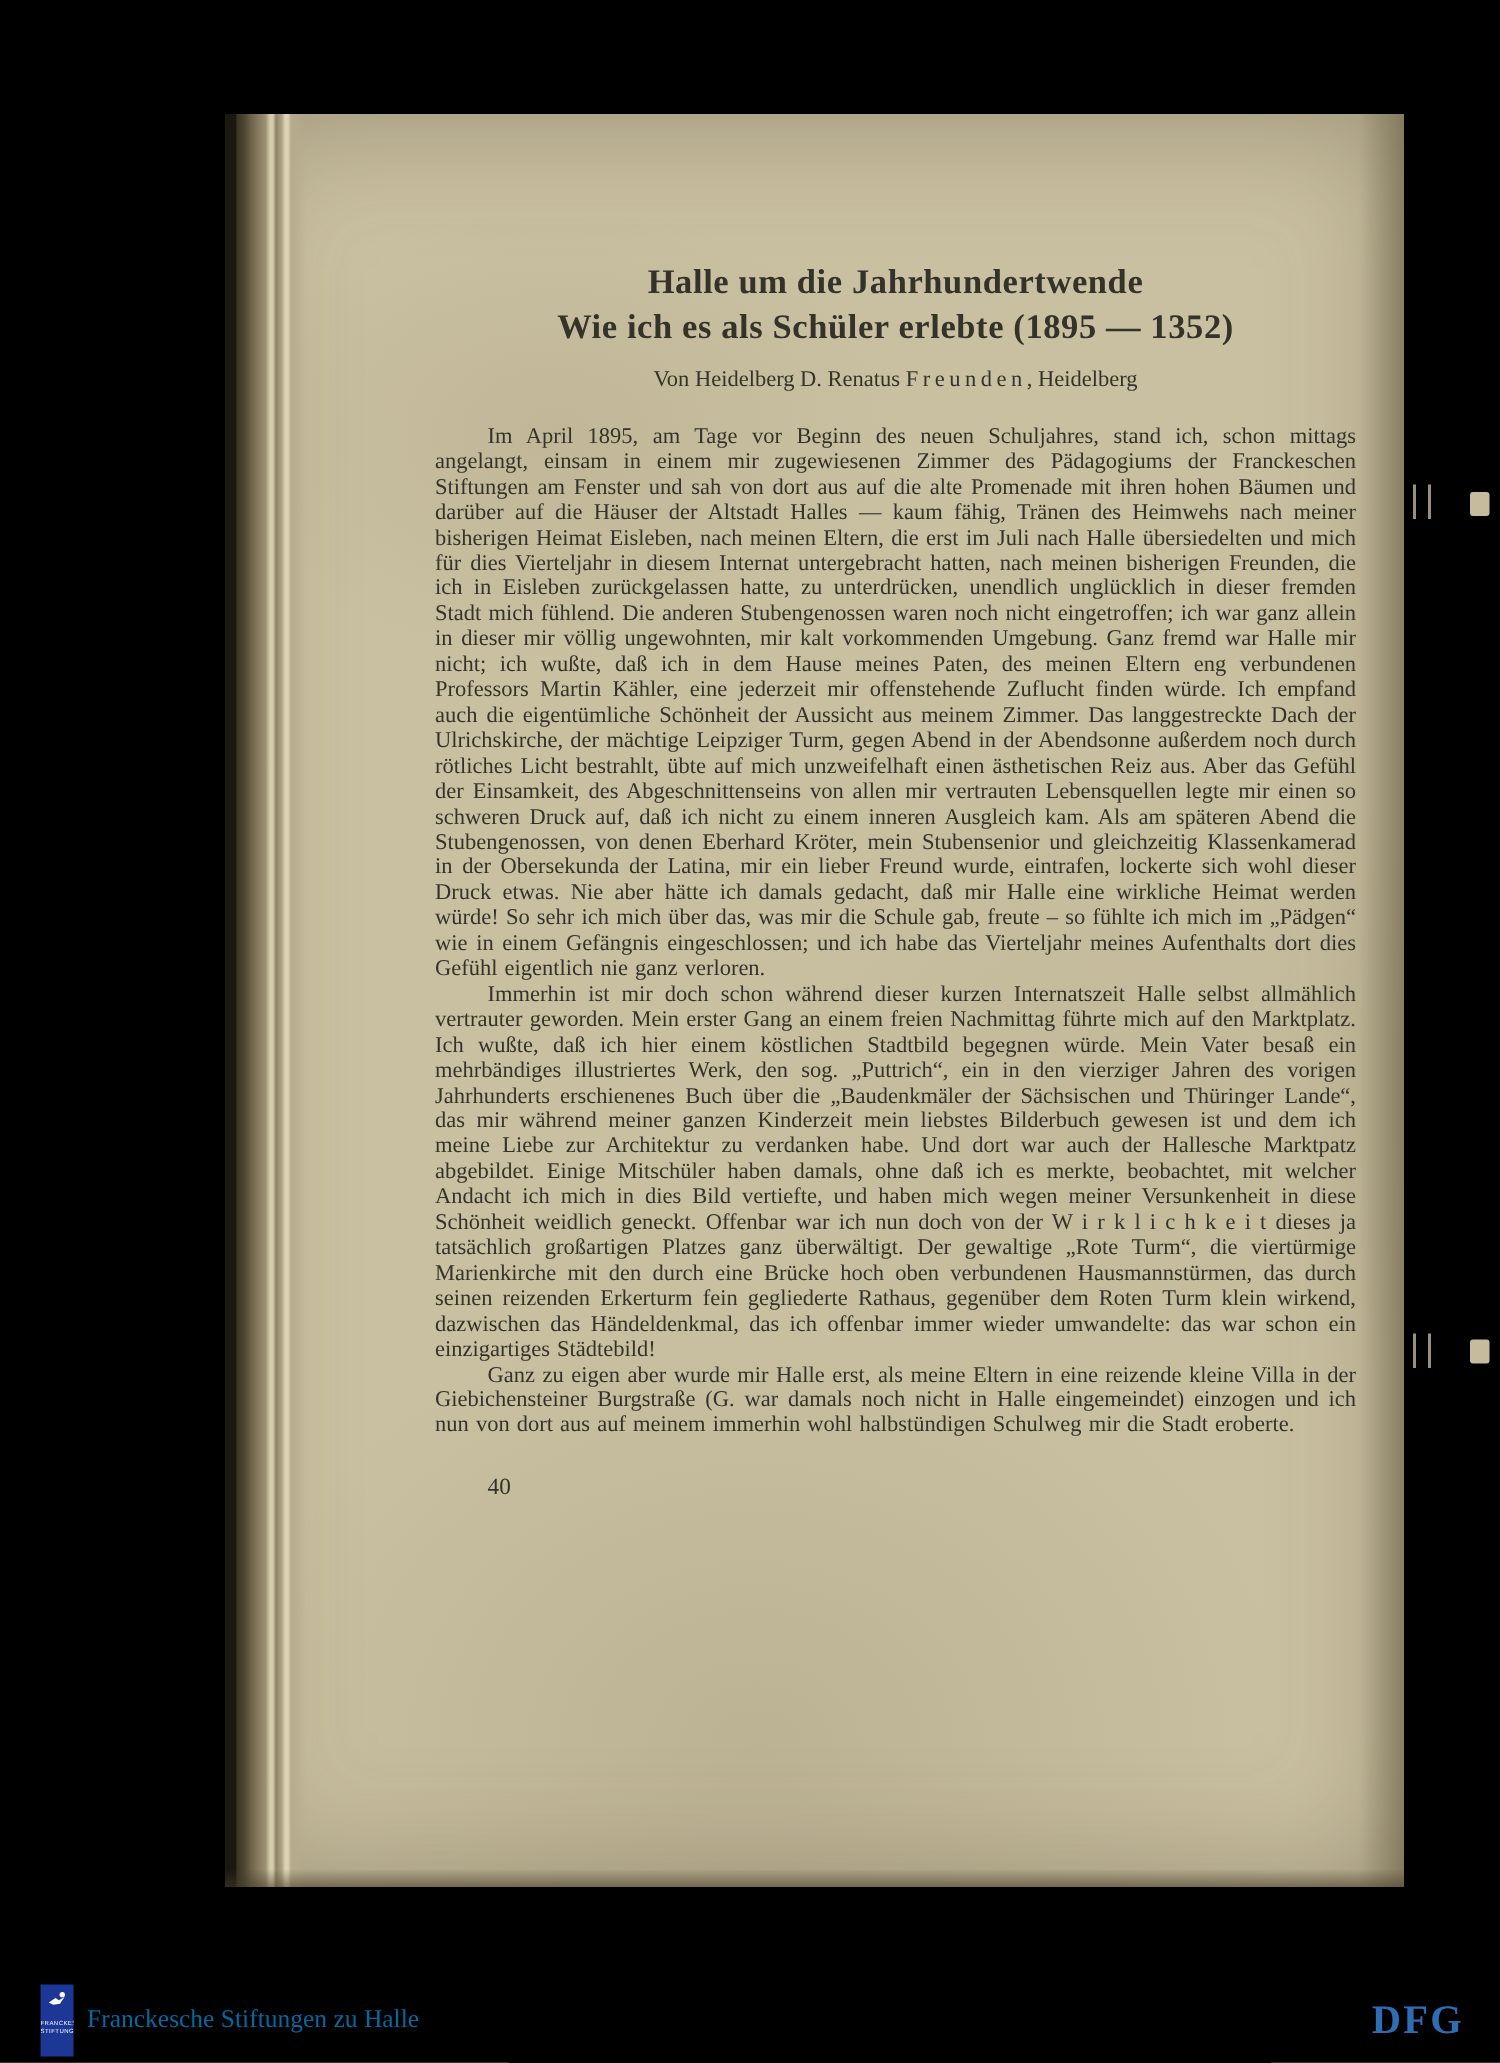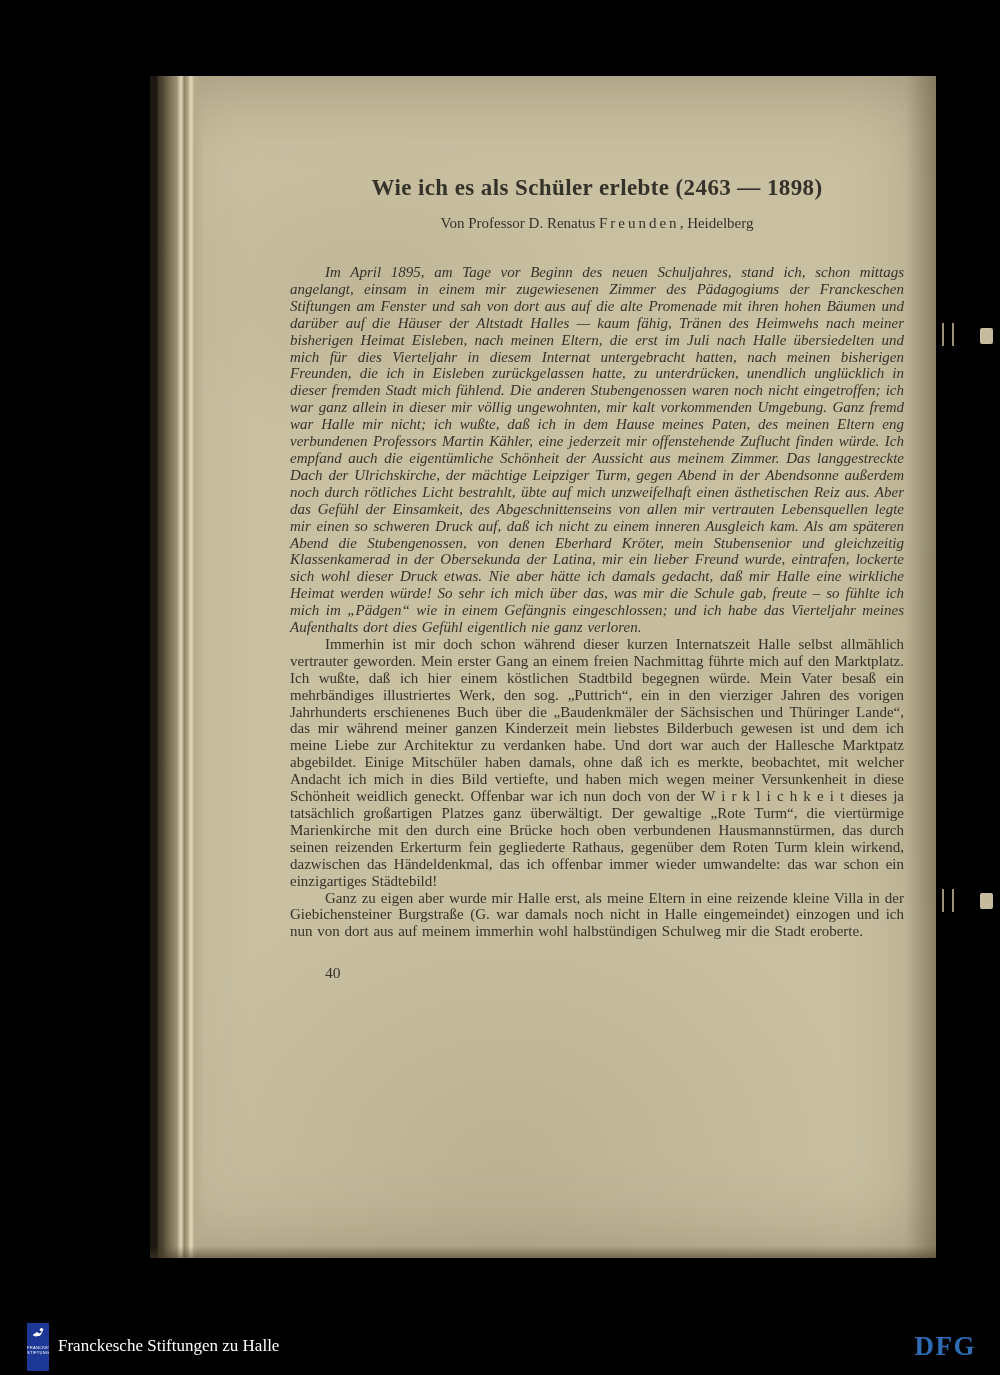--- a/index.html
+++ b/index.html
@@ -51,21 +51,21 @@
   .title {
     font-weight: bold; text-align: center;
     font-size: 23px; line-height: 30px; letter-spacing: 0.4px;
   }
   .byline { text-align: center; font-size: 15px; margin-top: 12px; }
   .byline .spaced { letter-spacing: 3px; }
   .bodytext {
     margin: 0; text-align: justify; text-indent: 35px;
     font-size: 15px; line-height: 16.9px; word-spacing: 1px;
   }
-  .bodytext.first { margin-top: 32px; font-style: italic; }
+  .bodytext.first { margin-top: 21px; }
   .page-number { margin-top: 24px; padding-left: 35px; font-size: 15.5px; }
 
   
   .staple {
     position: absolute; width: 8px; height: 23px;
     border-left: 2px solid #9a9076; border-right: 2px solid #9a9076;
   }
   .staple.s1 { left: 942px; top: 323px; }
   .staple.s2 { left: 942px; top: 889px; }
   .thread {
@@ -87,43 +87,44 @@
   }
   .fs-emblem svg { width: 15px; height: 15px; margin-top: 3px; }
   .fs-caption {
     display: block; color: #fff;
     font-family: "Liberation Sans", sans-serif;
     font-size: 4px; line-height: 5px; letter-spacing: 0.3px;
   }
   .fs-caption span { display: block; }
   .footer-text {
     position: absolute; left: 58px; top: 18px;
-    color: #ffffff; font-size: 17px;
+    color: #0369a1; font-size: 17px;
     font-family: "Liberation Serif", serif;
   }
   .dfg {
     position: absolute; right: 24px; top: 13px;
     color: #2e6cb3; font-size: 27px; font-weight: bold;
     font-family: Liberation Serif, serif;
     letter-spacing: 1.5px; cursor: pointer;
   }
 </style>
 </head>
 <body>
 
 <div class="viewer">
 
   <div class="page">
     <div class="gutter"></div>
     <div class="edge-right"></div>
     <div class="edge-bottom"></div>
 
     <div class="content">
-      <div class="title">Wie ich es als Schüler erlebte (2463 — 1898)</div>
-      <div class="byline"><span>Von Professor D. Renatus </span><span class="spaced">Freunden</span><span>, Heidelberg</span></div>
+      <div class="title">Halle um die Jahrhundertwende</div>
+      <div class="title">Wie ich es als Schüler erlebte (1895 — 1352)</div>
+      <div class="byline"><span>Von Heidelberg D. Renatus </span><span class="spaced">Freunden</span><span>, Heidelberg</span></div>
 
       <p class="bodytext first">Im April 1895, am Tage vor Beginn des neuen Schuljahres, stand ich, schon mittags angelangt, einsam in einem mir zugewiesenen Zimmer des Pädagogiums der Franckeschen Stiftungen am Fenster und sah von dort aus auf die alte Promenade mit ihren hohen Bäumen und darüber auf die Häuser der Altstadt Halles — kaum fähig, Tränen des Heimwehs nach meiner bisherigen Heimat Eisleben, nach meinen Eltern, die erst im Juli nach Halle übersiedelten und mich für dies Vierteljahr in diesem Internat untergebracht hatten, nach meinen bisherigen Freunden, die ich in Eisleben zurückgelassen hatte, zu unterdrücken, unendlich unglücklich in dieser fremden Stadt mich fühlend. Die anderen Stubengenossen waren noch nicht eingetroffen; ich war ganz allein in dieser mir völlig ungewohnten, mir kalt vorkommenden Umgebung. Ganz fremd war Halle mir nicht; ich wußte, daß ich in dem Hause meines Paten, des meinen Eltern eng verbundenen Professors Martin Kähler, eine jederzeit mir offenstehende Zuflucht finden würde. Ich empfand auch die eigentümliche Schönheit der Aussicht aus meinem Zimmer. Das langgestreckte Dach der Ulrichskirche, der mächtige Leipziger Turm, gegen Abend in der Abendsonne außerdem noch durch rötliches Licht bestrahlt, übte auf mich unzweifelhaft einen ästhetischen Reiz aus. Aber das Gefühl der Einsamkeit, des Abgeschnittenseins von allen mir vertrauten Lebensquellen legte mir einen so schweren Druck auf, daß ich nicht zu einem inneren Ausgleich kam. Als am späteren Abend die Stubengenossen, von denen Eberhard Kröter, mein Stubensenior und gleichzeitig Klassenkamerad in der Obersekunda der Latina, mir ein lieber Freund wurde, eintrafen, lockerte sich wohl dieser Druck etwas. Nie aber hätte ich damals gedacht, daß mir Halle eine wirkliche Heimat werden würde! So sehr ich mich über das, was mir die Schule gab, freute – so fühlte ich mich im „Pädgen“ wie in einem Gefängnis eingeschlossen; und ich habe das Vierteljahr meines Aufenthalts dort dies Gefühl eigentlich nie ganz verloren.</p>
       <p class="bodytext">Immerhin ist mir doch schon während dieser kurzen Internatszeit Halle selbst allmählich vertrauter geworden. Mein erster Gang an einem freien Nachmittag führte mich auf den Marktplatz. Ich wußte, daß ich hier einem köstlichen Stadtbild begegnen würde. Mein Vater besaß ein mehrbändiges illustriertes Werk, den sog. „Puttrich“, ein in den vierziger Jahren des vorigen Jahrhunderts erschienenes Buch über die „Baudenkmäler der Sächsischen und Thüringer Lande“, das mir während meiner ganzen Kinderzeit mein liebstes Bilderbuch gewesen ist und dem ich meine Liebe zur Architektur zu verdanken habe. Und dort war auch der Hallesche Marktpatz abgebildet. Einige Mitschüler haben damals, ohne daß ich es merkte, beobachtet, mit welcher Andacht ich mich in dies Bild vertiefte, und haben mich wegen meiner Versunkenheit in diese Schönheit weidlich geneckt. Offenbar war ich nun doch von der W i r k l i c h k e i t dieses ja tatsächlich großartigen Platzes ganz überwältigt. Der gewaltige „Rote Turm“, die viertürmige Marienkirche mit den durch eine Brücke hoch oben verbundenen Hausmannstürmen, das durch seinen reizenden Erkerturm fein gegliederte Rathaus, gegenüber dem Roten Turm klein wirkend, dazwischen das Händeldenkmal, das ich offenbar immer wieder umwandelte: das war schon ein einzigartiges Städtebild!</p>
       <p class="bodytext">Ganz zu eigen aber wurde mir Halle erst, als meine Eltern in eine reizende kleine Villa in der Giebichensteiner Burgstraße (G. war damals noch nicht in Halle eingemeindet) einzogen und ich nun von dort aus auf meinem immerhin wohl halbstündigen Schulweg mir die Stadt eroberte.</p>
 
       <div class="page-number">40</div>
     </div>
   </div>
 
   <div class="staple s1"></div>

